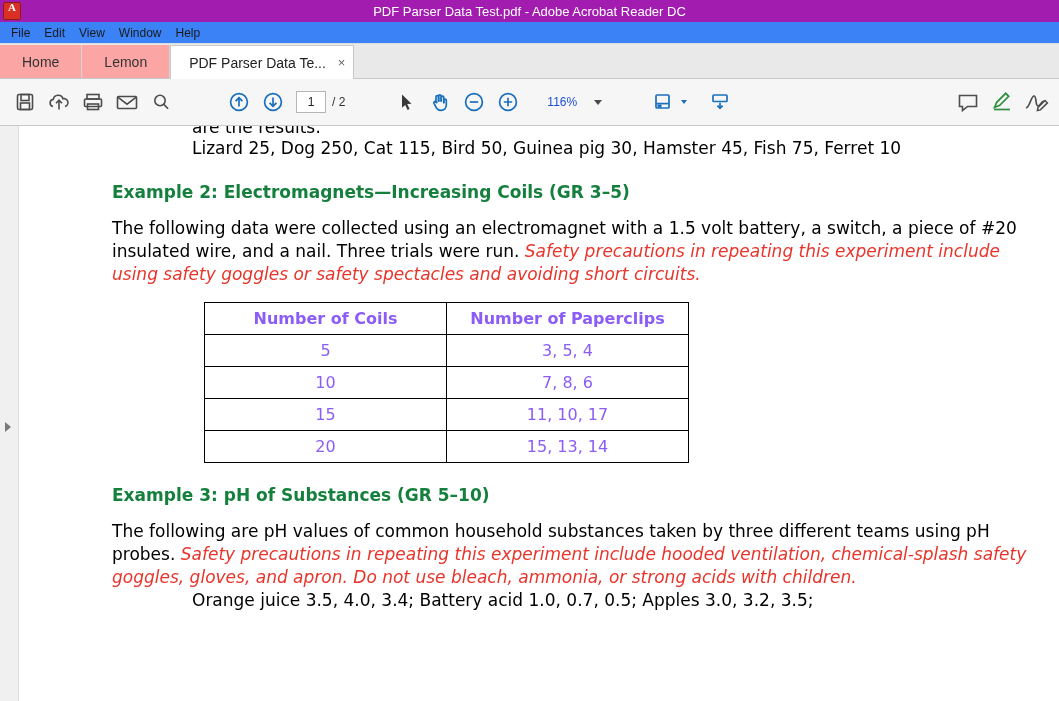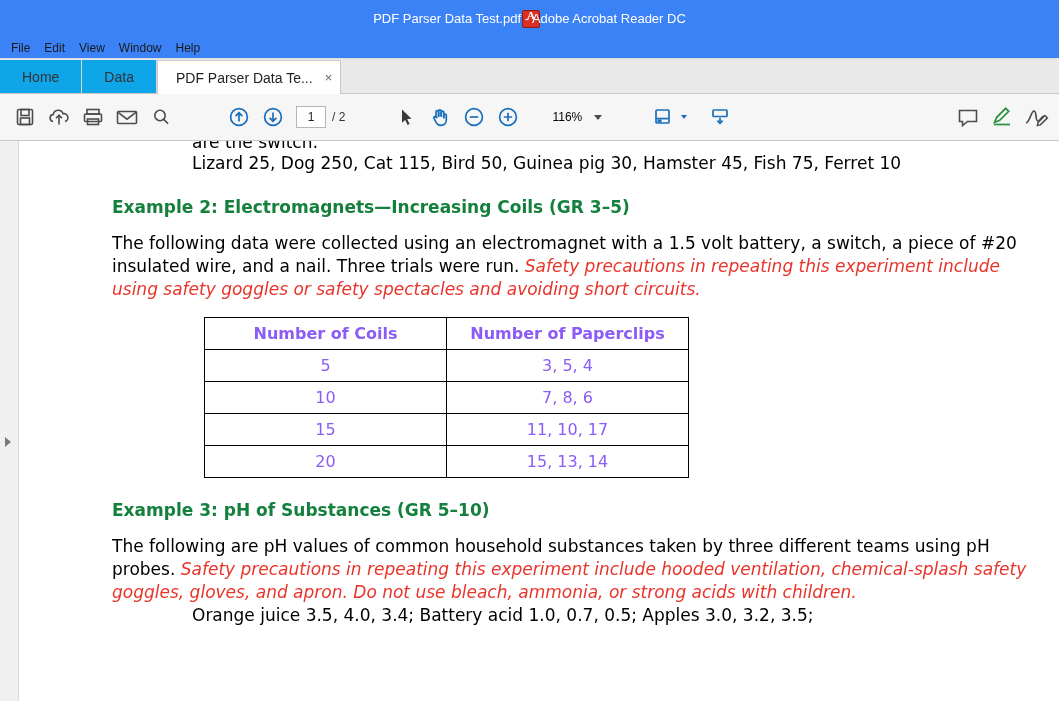--- a/index.html
+++ b/index.html
@@ -19,28 +19,27 @@
     width: 1059px;
     height: 701px;
     position: relative;
     display: flex;
     flex-direction: column;
     background: #ffffff;
   }
 
   
   .titlebar {
-    height: 37px;
-    background: #3b82f6;
+    height: 22px;
+    background: #a21caf;
     color: #ffffff;
     display: flex;
     align-items: center;
     position: relative;
     flex: none;
-    justify-content: center;
   }
   .titlebar .app-icon {
     width: 16px;
     height: 16px;
     margin-left: 3px;
     background: #d93025;
     border: 1px solid #8c1c12;
     border-radius: 2px;
     position: relative;
     flex: none;
@@ -91,21 +90,21 @@
     flex: none;
   }
   .tabstrip .tab {
     height: 33px;
     display: flex;
     align-items: center;
     padding: 0 22px;
     font-size: 14px;
     color: #333;
     border-right: 1px solid #d5d5d5;
-    background: #0ea5e9;
+    background: #fca5a5;
     cursor: default;
     box-sizing: border-box;
   }
   .tabstrip .tab.active {
     background: #ffffff;
     color: #222;
     border-top: 1px solid #c8c8c8;
     border-right: 1px solid #c8c8c8;
     border-left: 1px solid #c8c8c8;
     margin-bottom: -1px;
@@ -162,23 +161,23 @@
     color: #222;
     margin-left: 6px;
   }
   .page-total {
     font-size: 12px;
     color: #333;
     margin-left: 6px;
   }
   .zoom-val {
     font-size: 12px;
-    color: #000000;
+    color: #1d4ed8;
     min-width: 40px;
-    text-align: center;
+    text-align: left;
   }
   .caret-down {
     width: 0; height: 0;
     border-left: 4px solid transparent;
     border-right: 4px solid transparent;
     border-top: 5px solid #4a4a4a;
     margin-left: 7px;
   }
   .caret-small {
     width: 0; height: 0;
@@ -322,21 +321,21 @@
   <div class="menubar">
     <div class="menu-item">File</div>
     <div class="menu-item">Edit</div>
     <div class="menu-item">View</div>
     <div class="menu-item">Window</div>
     <div class="menu-item">Help</div>
   </div>
 
   <div class="tabstrip">
     <div class="tab">Home</div>
-    <div class="tab">Data</div>
+    <div class="tab">Lemon</div>
     <div class="tab active doc-tab">
       <span class="label">PDF Parser Data Te...</span>
       <span class="close-x">×</span>
     </div>
   </div>
 
   <div class="toolbar">
 
     <div class="tb-btn">
       <svg class="ic" width="22" height="22" viewBox="0 0 22 22">
@@ -484,21 +483,21 @@
 
   <div class="docarea">
     <div class="left-rail">
       <div class="rail-arrow"></div>
     </div>
 
     <div class="page">
       <div class="page-inner">
 
         <div class="clip-top">
-          <span>are the switch:</span>
+          <span>are the results:</span>
         </div>
 
         <div class="indent-block">Lizard 25, Dog 250, Cat 115, Bird 50, Guinea pig 30, Hamster 45, Fish 75, Ferret 10</div>
 
         <h3 class="ex-title">Example 2: Electromagnets—Increasing Coils (GR 3–5)</h3>
         <p class="body-text"><span>The following data were collected using an electromagnet with a 1.5 volt battery, a switch, a piece of #20 insulated wire, and a nail. Three trials were run. </span><span class="safety">Safety precautions in repeating this experiment include using safety goggles or safety spectacles and avoiding short circuits.</span></p>
 
         <table class="data-table">
           <tbody>
               <tr>

